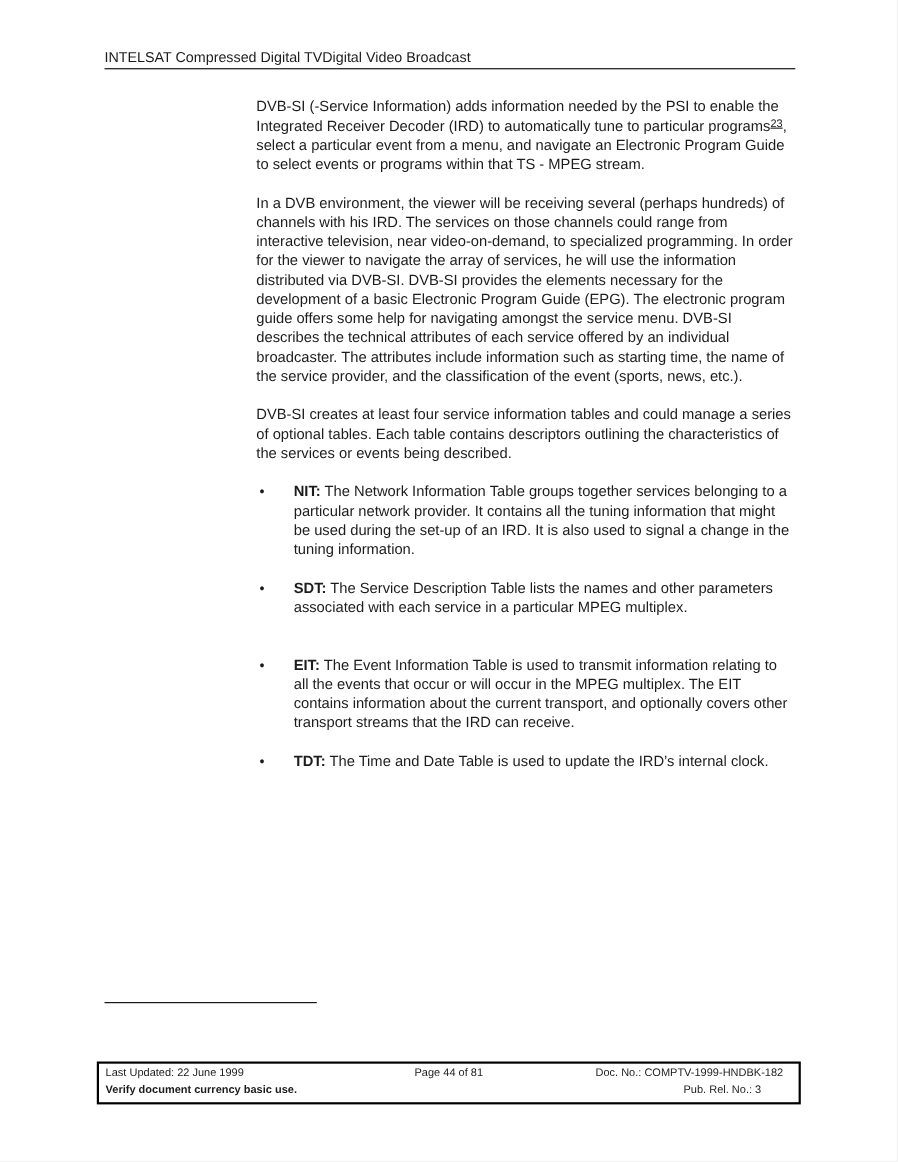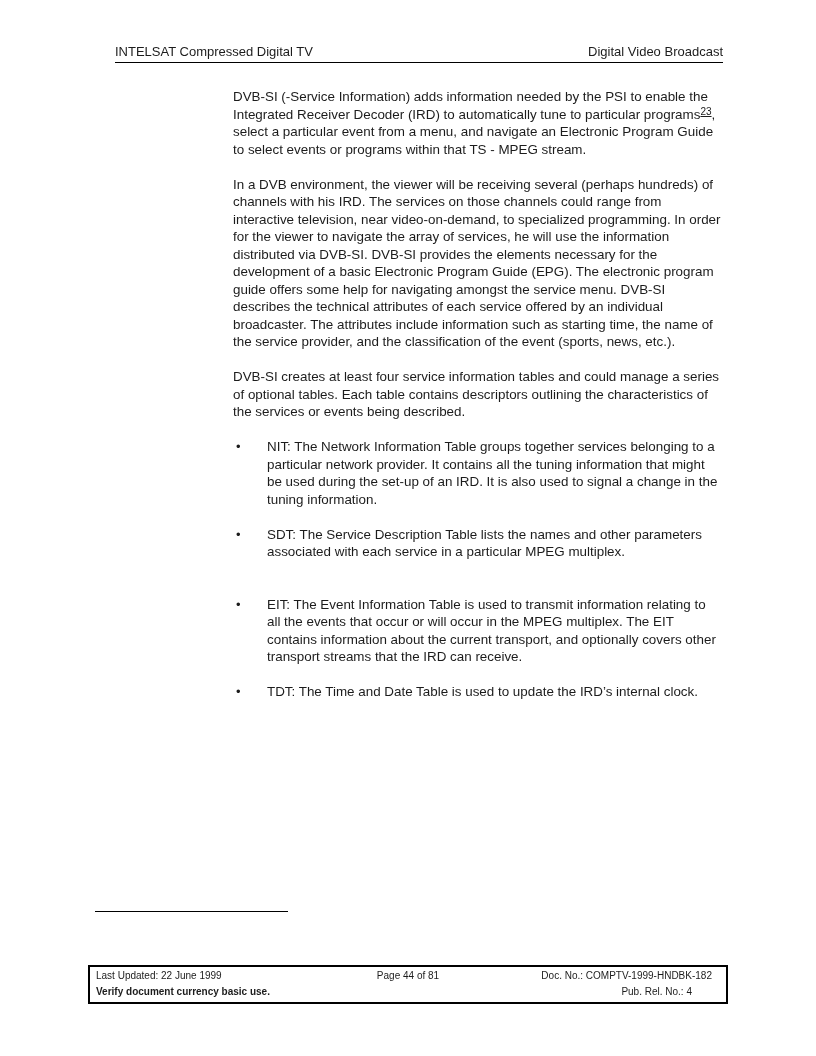--- a/index.html
+++ b/index.html
@@ -12,26 +12,25 @@
     background: #ffffff;
     font-family: "Liberation Sans", sans-serif;
     color: #1c1c1c;
     overflow: hidden;
   }
   
   .running-header {
     position: absolute;
     top: 44px; left: 95px; right: 93px;
     display: flex;
-    justify-content: space-between;
+    justify-content: flex-start;
     align-items: flex-end;
     font-size: 13px;
     padding-bottom: 3px;
     border-bottom: 1.5px solid #000;
-    margin-left: 20px;
   }
   
   .content {
     position: absolute;
     top: 88px; left: 233px;
     width: 489px;
     font-size: 13.4px;
     line-height: 17.5px;
   }
   .content p { margin: 0 0 17.5px 0; }
@@ -47,21 +46,21 @@
     padding-left: 34px;
     margin-bottom: 17.5px;
   }
   ul.si-list li.gap-extra { padding-top: 17.5px; }
   ul.si-list .dot {
     position: absolute;
     left: 3px;
     font-size: 13px;
   }
   ul.si-list li.gap-extra .dot { top: 17.5px; }
-  .term { font-weight: normal; }
+  .term { font-weight: bold; }
   
   .footnote-sep {
     position: absolute;
     top: 911px; left: 95px;
     width: 193px;
     border-top: 1.5px solid #000;
   }
   .footnote {
     position: absolute;
     top: 917px; left: 95px; right: 90px;
@@ -130,17 +129,17 @@
 
   <div class="footer-table">
     <div class="footer-row">
       <span class="fc-left">Last Updated: 22 June 1999</span>
       <span class="fc-center">Page 44 of 81</span>
       <span class="fc-right-1">Doc. No.: COMPTV-1999-HNDBK-182</span>
     </div>
     <div class="footer-row">
       <span class="fc-left bold">Verify document currency basic use.</span>
       <span class="fc-center"></span>
-      <span class="fc-right-2">Pub. Rel. No.: 4</span>
+      <span class="fc-right-2">Pub. Rel. No.: 3</span>
     </div>
   </div>
 
 </div>
 
 </body></html>

